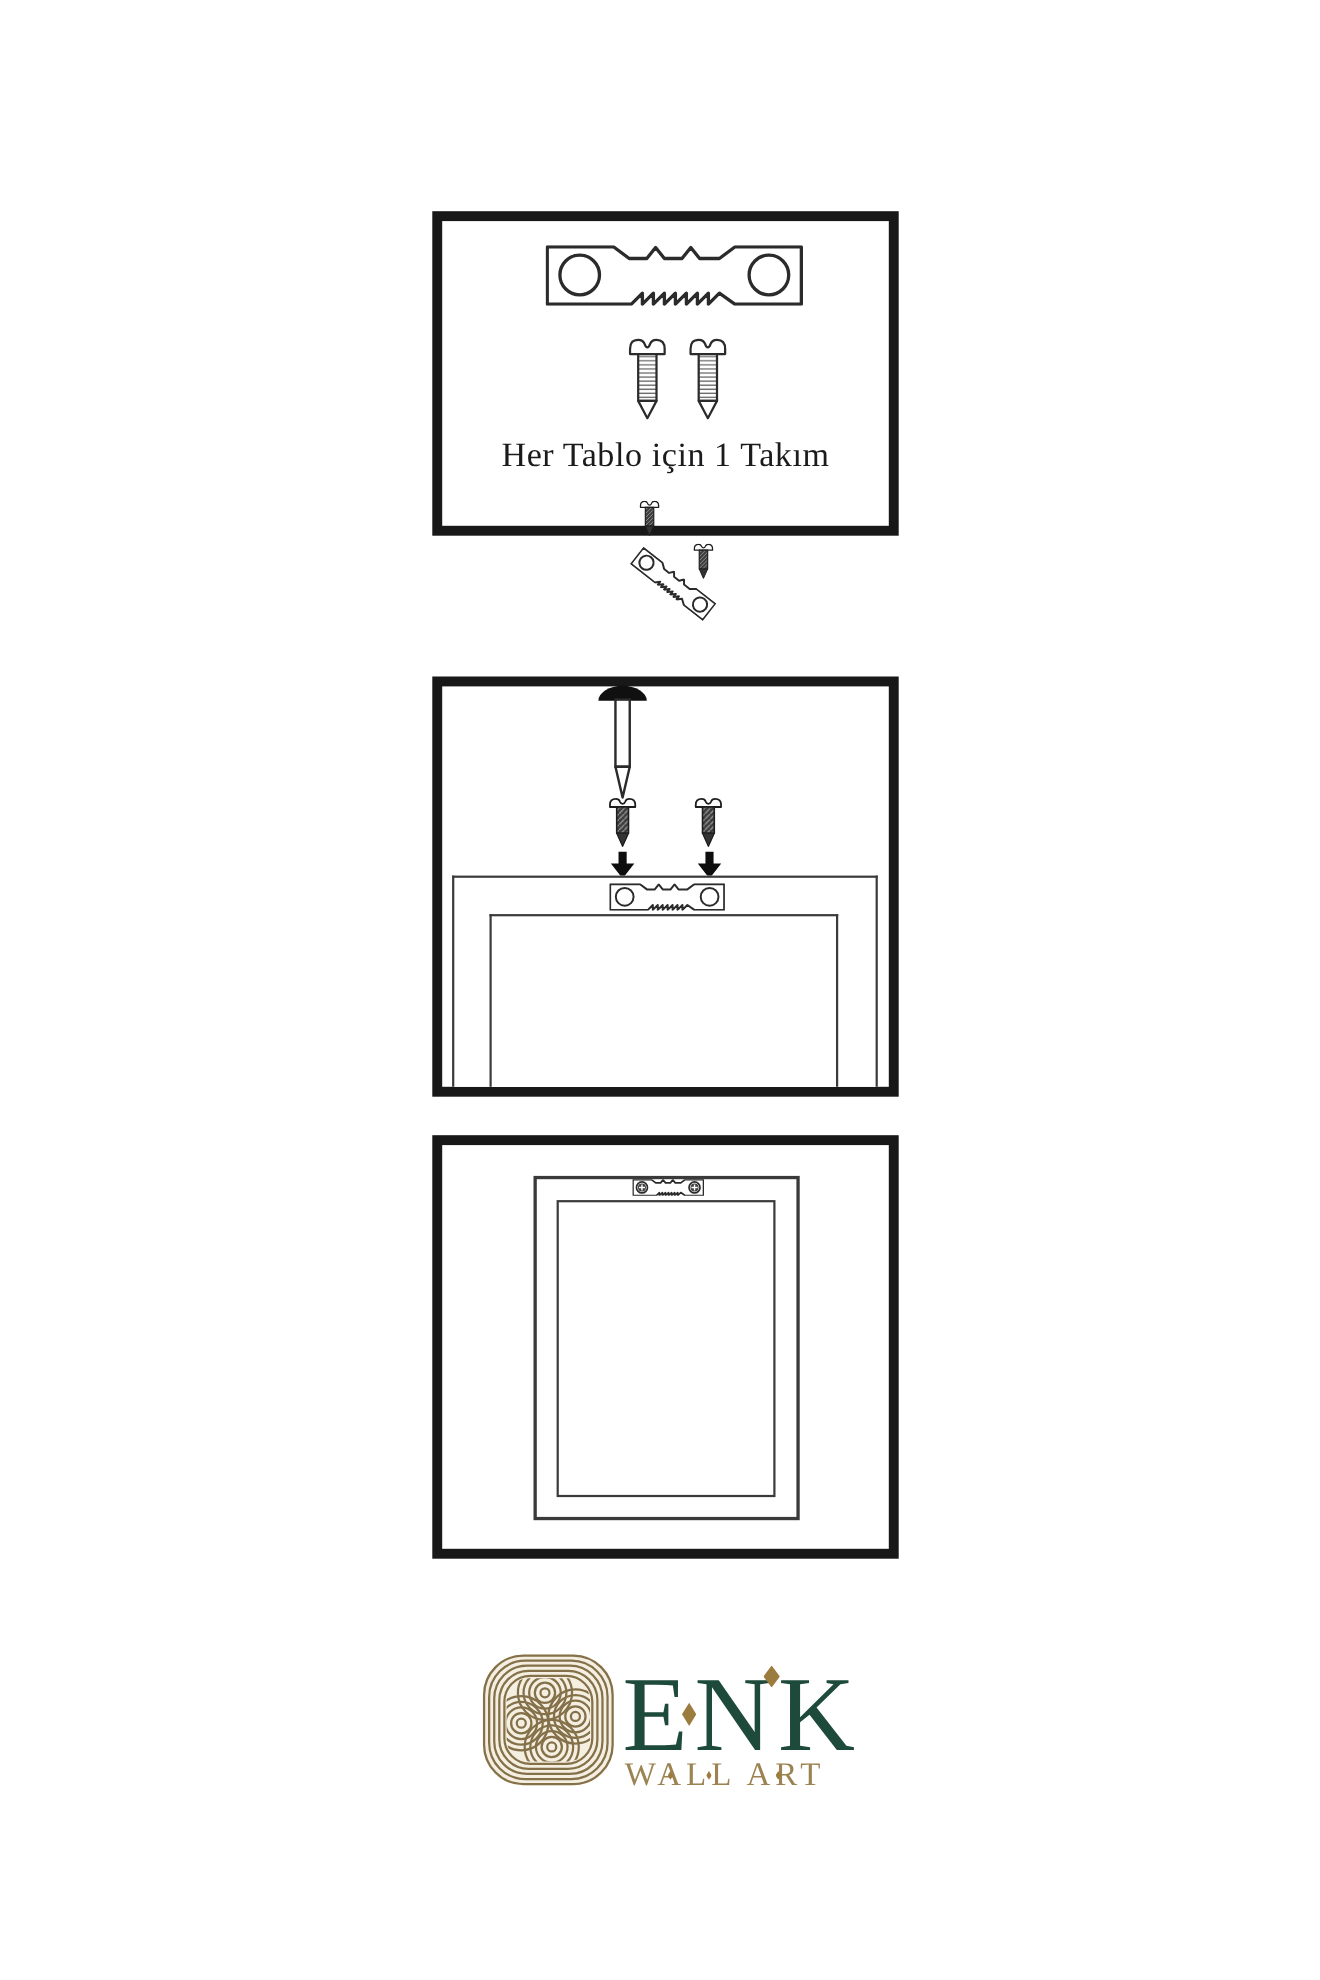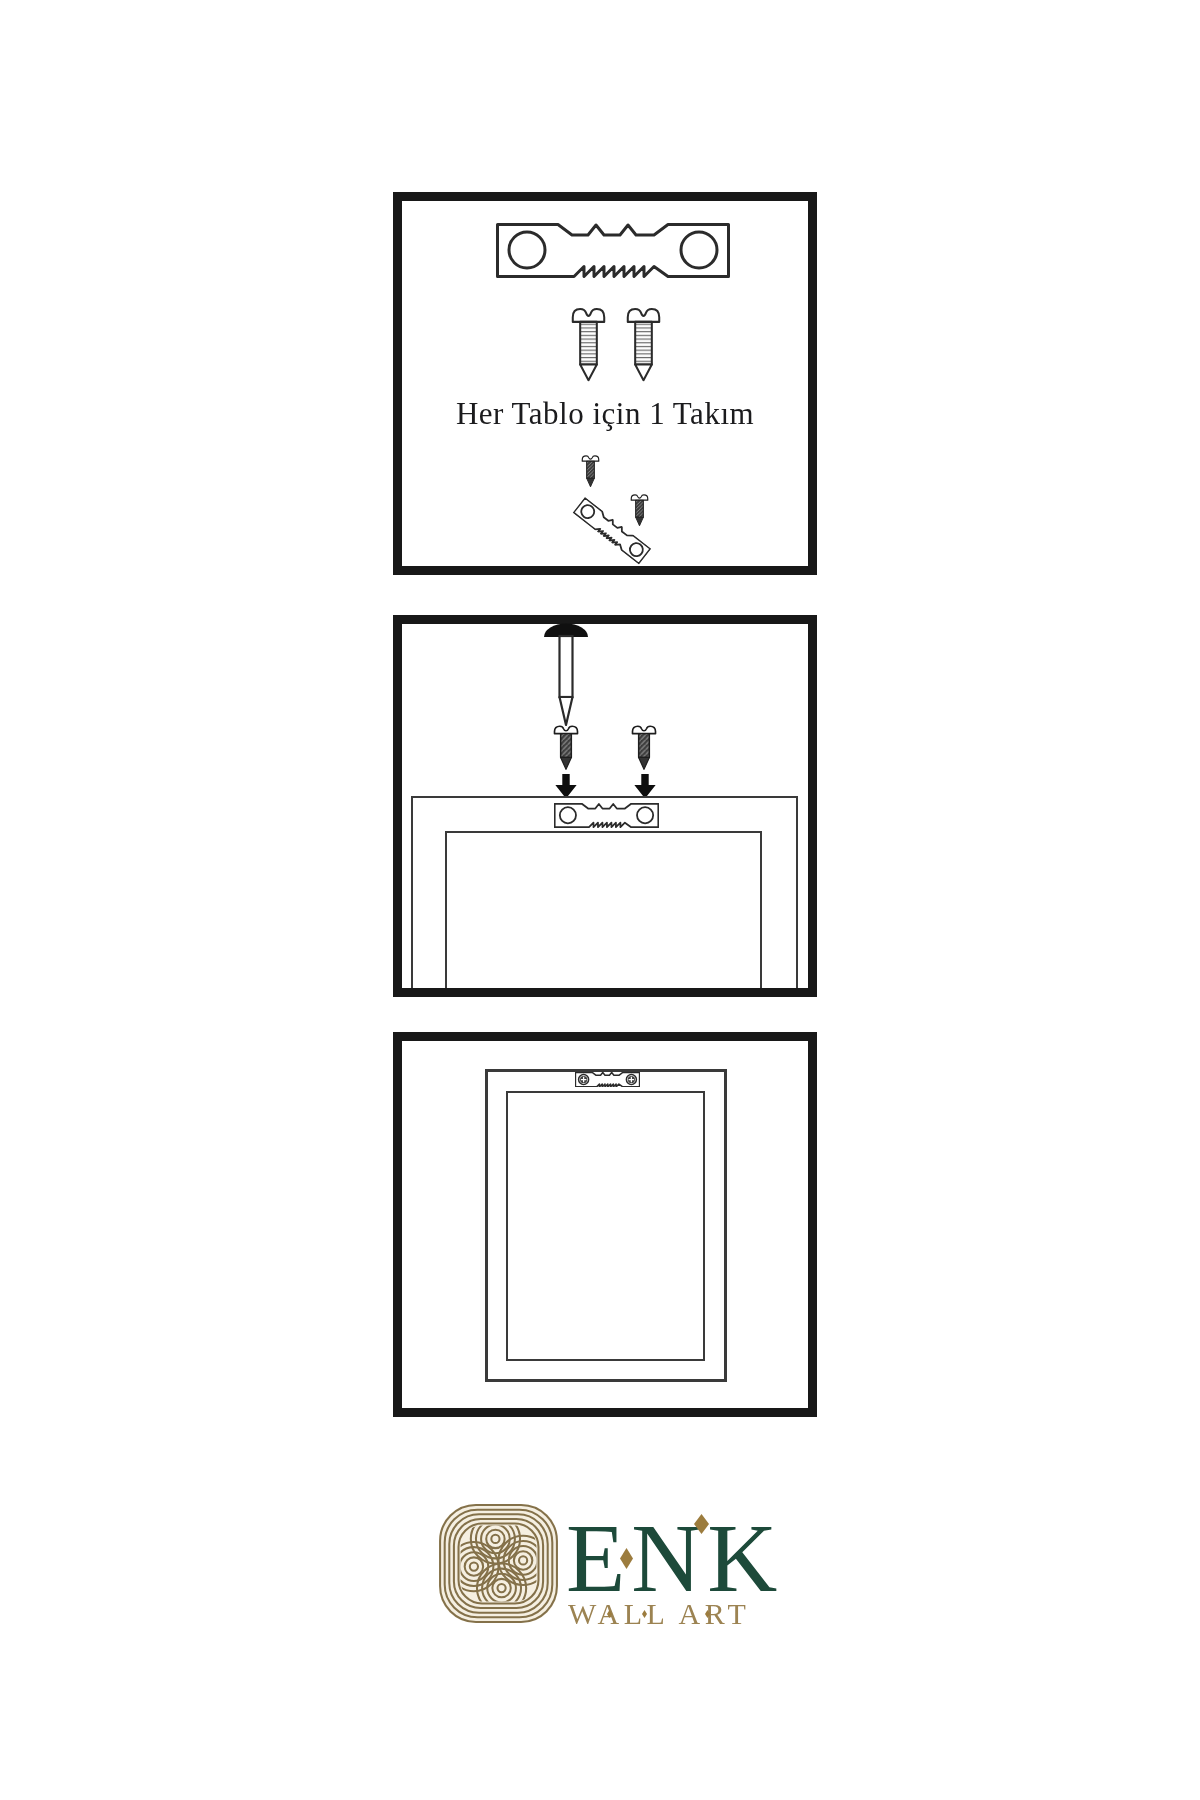--- a/index.html
+++ b/index.html
@@ -1,19 +1,19 @@
 <!DOCTYPE html>
 <html><head>
 <meta charset="utf-8">
 <style>
   html,body{margin:0;padding:0;background:#ffffff;}
   .page{position:relative;width:1200px;height:1800px;background:#ffffff;overflow:hidden;
         font-family:"Liberation Serif",serif;}
   .panel{position:absolute;left:393px;width:424px;border:9px solid #181818;background:#ffffff;box-sizing:border-box;}
-  .p1{top:192px;height:383px;}
+  .p1{top:192px;height:295px;}
   .p2{top:615px;height:382px;}
   .p3{top:1032px;height:385px;}
   .abs{position:absolute;}
   .caption{position:absolute;left:0;top:195px;width:100%;text-align:center;
            font-size:31px;letter-spacing:.5px;color:#1b1b1d;white-space:nowrap;}
   .frame-rect{position:absolute;border:2px solid #3a3a3a;background:#ffffff;box-sizing:border-box;}
   .no-bottom{border-bottom:none;}
   .brand{position:absolute;left:437px;top:1495px;width:360px;height:140px;}
   .brand-name{position:absolute;left:129px;top:15px;font-size:97px;line-height:1;
               letter-spacing:6px;color:#1d4a3a;white-space:nowrap;}

